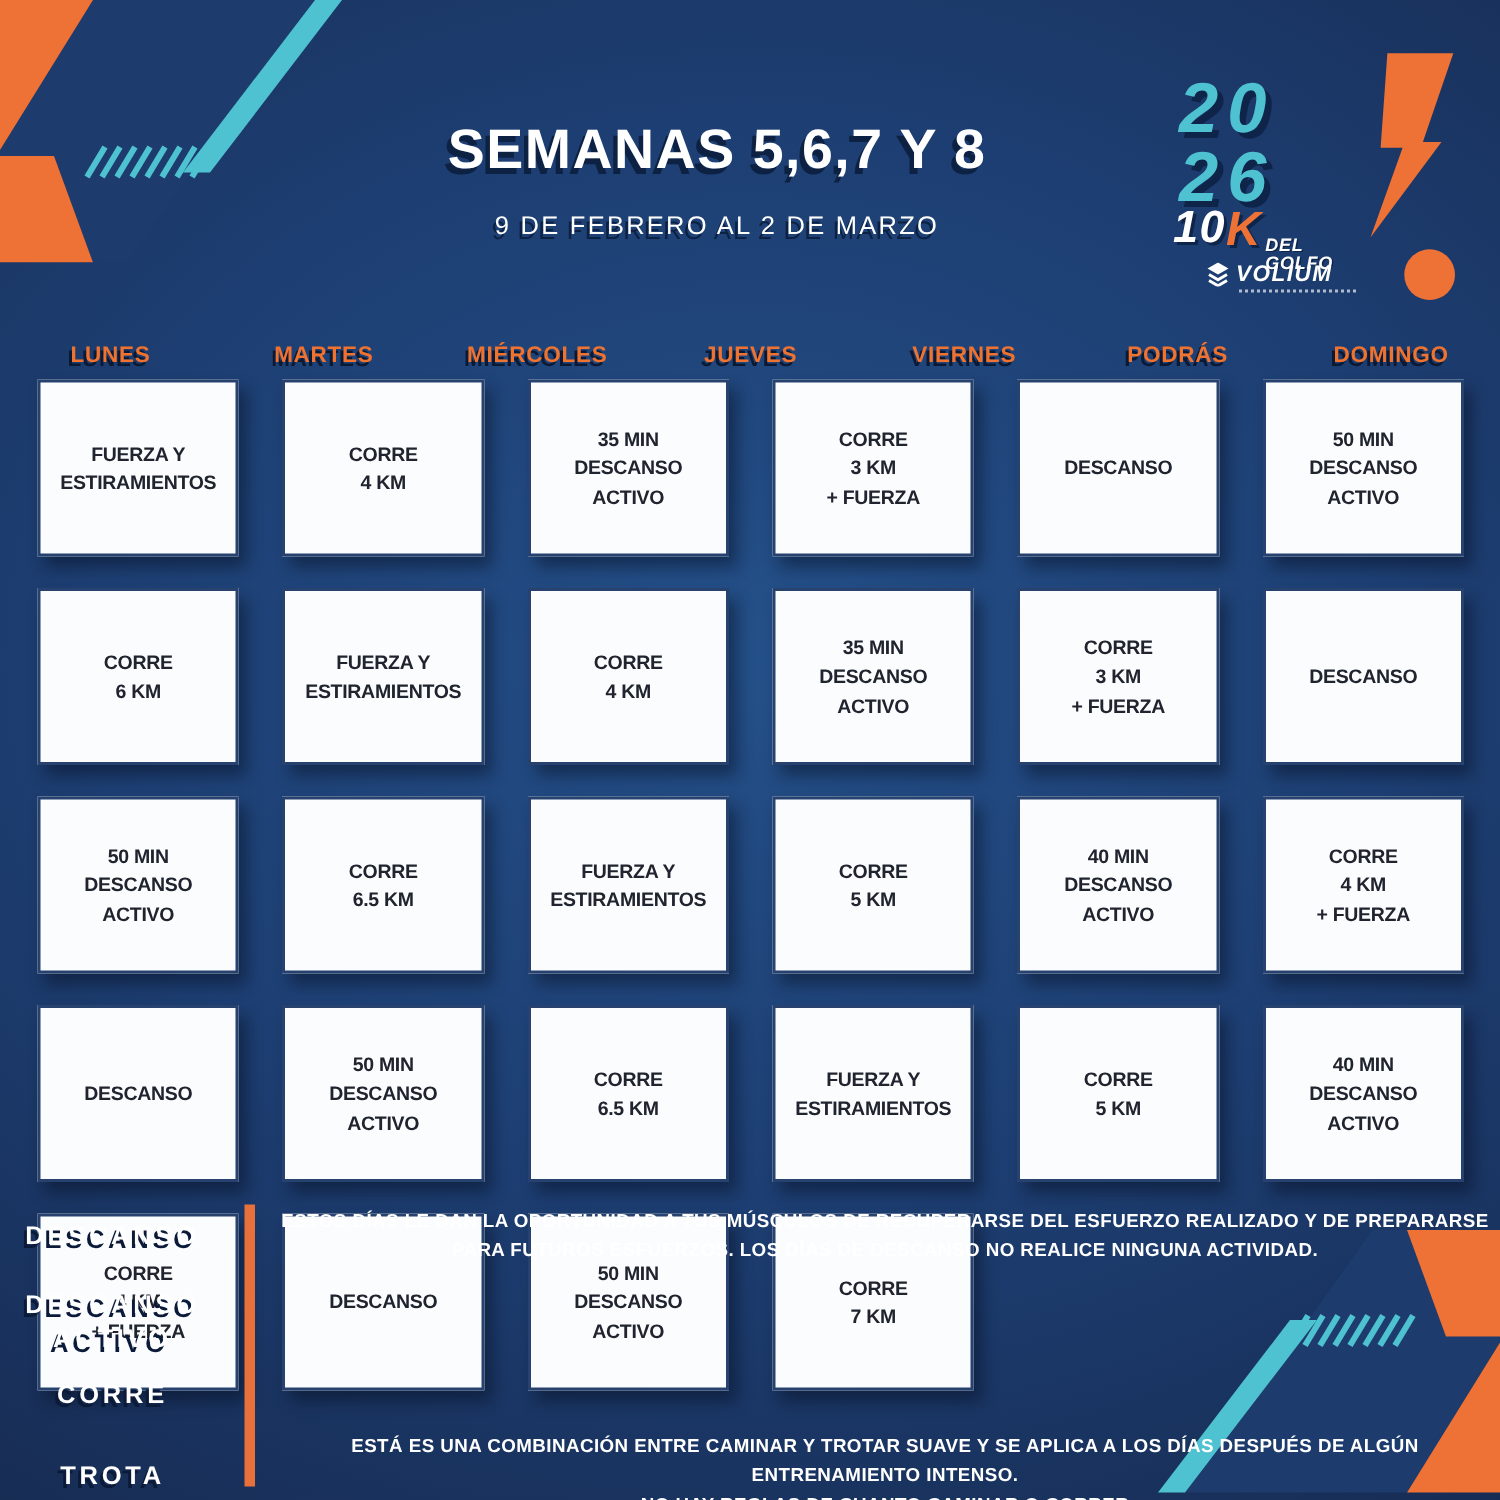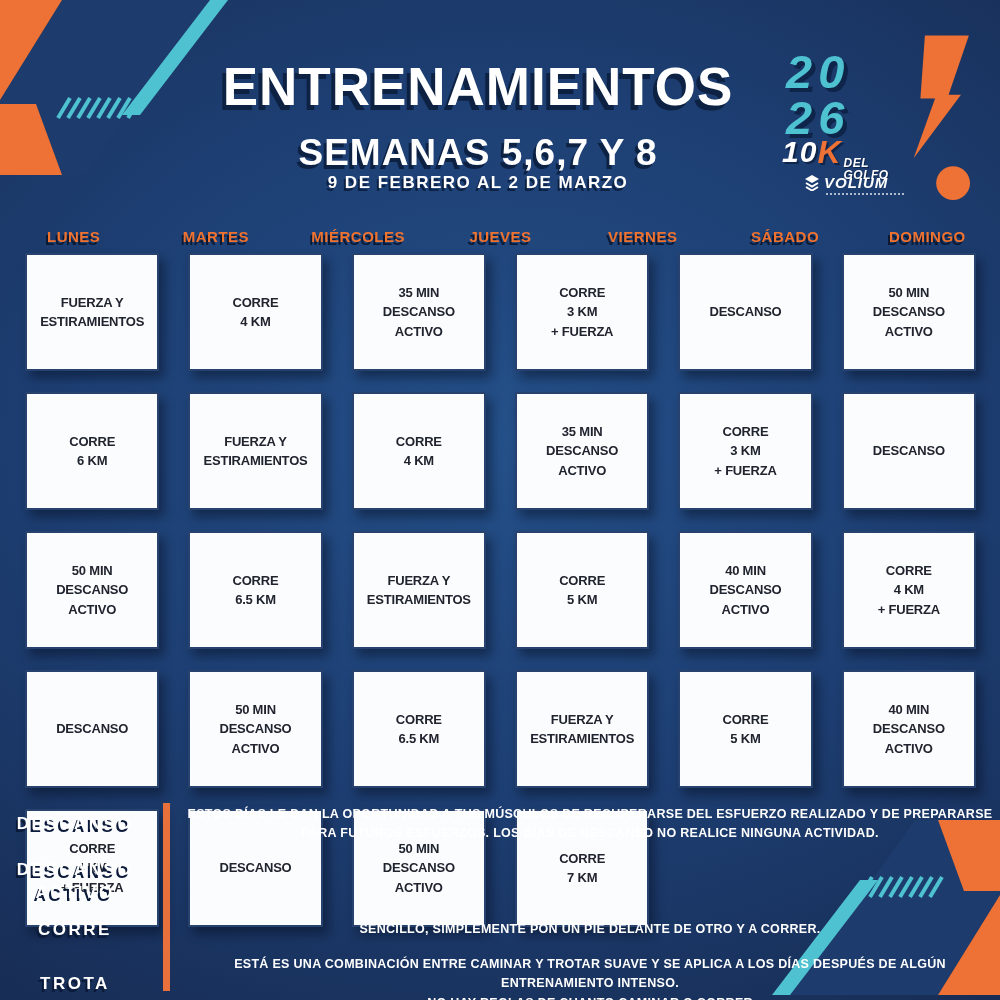--- a/index.html
+++ b/index.html
@@ -16,21 +16,21 @@
   .header{position:absolute;top:60px;left:148px;width:660px;text-align:center;z-index:2;}
   .title{
     font-size:53px;font-weight:900;color:#ffffff;letter-spacing:1px;line-height:1;
     text-shadow:-4px 5px 0 #0d2143;
   }
   .subtitle{
     margin-top:21px;font-size:37px;font-weight:900;color:#ffffff;letter-spacing:1px;line-height:1;
     text-shadow:-3px 4px 0 #0d2143;
   }
   .date-range{
-    margin-top:3px;font-size:17px;font-weight:bold;color:#ffffff;letter-spacing:1.5px;line-height:1;
+    margin-top:24px;font-size:17px;font-weight:normal;color:#ffffff;letter-spacing:1.5px;line-height:1;
     text-shadow:-2px 3px 0 #0d2143;
   }
   
   .logo{position:absolute;top:35px;right:28px;width:190px;height:170px;z-index:2;}
   .year-block{
     position:absolute;left:4px;top:14px;font-size:47px;font-weight:900;line-height:0.98;
     color:#4ec2d0;letter-spacing:6px;font-style:italic;
     text-shadow:4px 4px 0 #0e2449;
   }
   .bolt{position:absolute;right:2px;top:0;}
@@ -115,21 +115,20 @@
       <line x1="78" y1="118" x2="90" y2="98"></line>
       <line x1="88" y1="118" x2="100" y2="98"></line>
       <line x1="98" y1="118" x2="110" y2="98"></line>
       <line x1="108" y1="118" x2="120" y2="98"></line>
       <line x1="118" y1="118" x2="130" y2="98"></line>
       <line x1="128" y1="118" x2="140" y2="98"></line>
     </g>
   </svg>
 
   <div class="header">
-    <div class="title">ENTRENAMIENTOS</div>
     <div class="subtitle">SEMANAS 5,6,7 Y 8</div>
     <div class="date-range">9 DE FEBRERO AL 2 DE MARZO</div>
   </div>
 
   <div class="logo">
     <div class="year-block">
       <div>20</div>
       <div>26</div>
     </div>
     <svg class="bolt" width="62" height="170" viewBox="0 0 110 300">
@@ -154,21 +153,21 @@
     </div>
     <div class="brand-tagline"></div>
   </div>
 
   <div class="day-row">
       <div class="day-label">LUNES</div>
       <div class="day-label">MARTES</div>
       <div class="day-label">MIÉRCOLES</div>
       <div class="day-label">JUEVES</div>
       <div class="day-label">VIERNES</div>
-      <div class="day-label">SÁBADO</div>
+      <div class="day-label">PODRÁS</div>
       <div class="day-label">DOMINGO</div>
     </div>
 
   <div class="grid">
       <div class="card">
         <div class="card-line">FUERZA Y</div>
         <div class="card-line">ESTIRAMIENTOS</div>
       </div>
       <div class="card">
         <div class="card-line">CORRE</div>
@@ -293,21 +292,20 @@
     <div class="legend-rows">
         <div class="legend-row r1">
           <div class="legend-label">DESCANSO</div>
           <div class="legend-text">ESTOS DÍAS LE DAN LA OPORTUNIDAD A TUS MÚSCULOS DE RECUPERARSE DEL ESFUERZO REALIZADO Y DE PREPARARSE PARA FUTUROS ESFUERZOS. LOS DÍAS DE DESCANSO NO REALICE NINGUNA ACTIVIDAD.</div>
         </div>
         <div class="legend-row r2">
           <div class="legend-label">DESCANSO ACTIVO</div>
         </div>
         <div class="legend-row r3">
           <div class="legend-label">CORRE</div>
-          <div class="legend-text">SENCILLO, SIMPLEMENTE PON UN PIE DELANTE DE OTRO Y A CORRER.</div>
         </div>
         <div class="legend-row r4">
           <div class="legend-label">TROTA</div>
           <div class="legend-text">ESTÁ ES UNA COMBINACIÓN ENTRE CAMINAR Y TROTAR SUAVE  Y SE APLICA A LOS DÍAS DESPUÉS DE ALGÚN ENTRENAMIENTO INTENSO.<span class="line2">NO HAY REGLAS DE CUANTO CAMINAR O CORRER</span></div>
         </div>
       </div>
   </div>
 
 </div>
 

